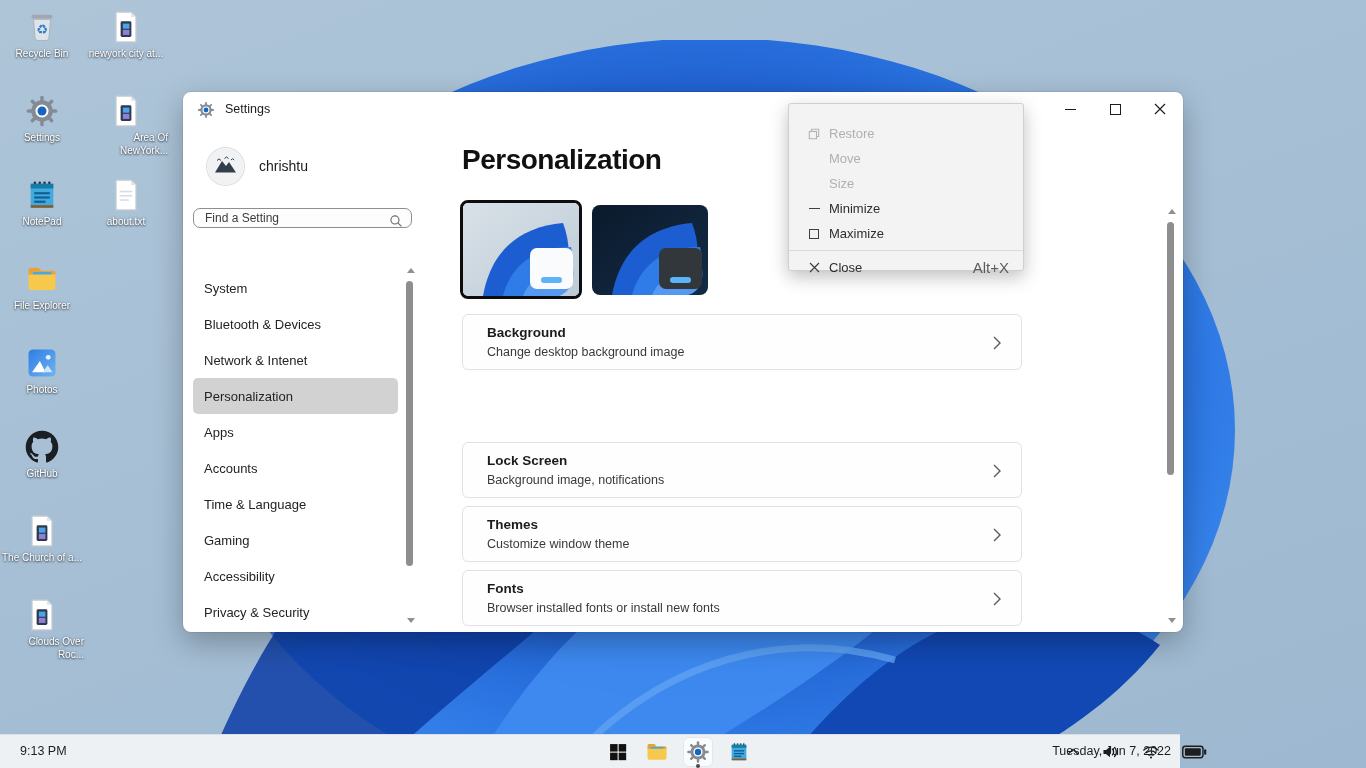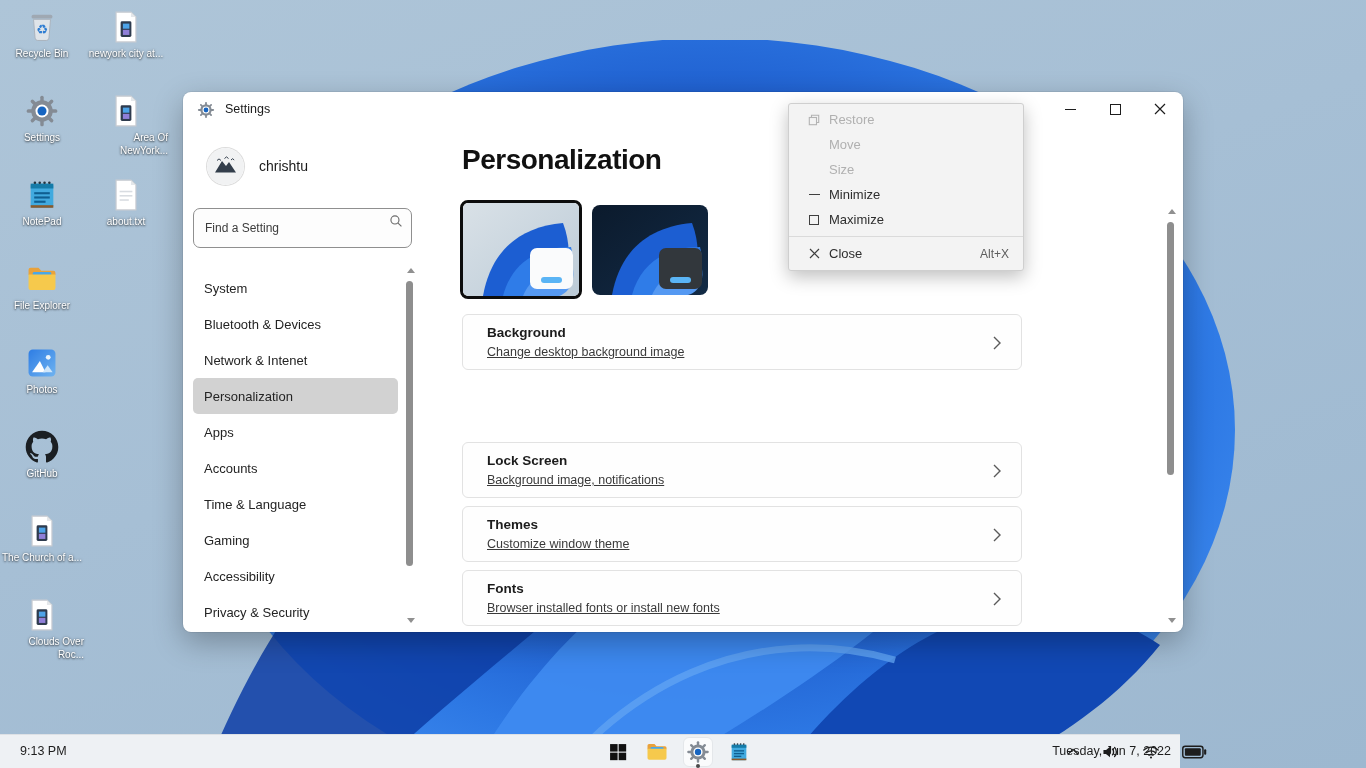--- a/index.html
+++ b/index.html
@@ -24,21 +24,21 @@
   .tb-icon { position:absolute; left:14px; top:9px; width:18px; height:18px; }
   .tb-icon svg { width:18px; height:18px; }
   .tb-title { position:absolute; left:42px; top:10px; font-size:12.5px; color:#1b1b1b; }
   .tb-btn { position:absolute; top:2px; width:36px; height:30px; display:flex; align-items:center; justify-content:center; }
   .tb-min-glyph { width:11px; border-top:1.4px solid #1d1d1d; }
   .tb-max-glyph { width:11px; height:11px; border:1.4px solid #1d1d1d; }
 
   .avatar { position:absolute; left:24px; top:56px; width:37px; height:37px; border-radius:50%; overflow:hidden; box-shadow:0 0 0 1px #dcdcdc; }
   .user-name { position:absolute; left:76px; top:66px; font-size:14px; font-weight:normal; color:#1a1a1a; }
 
-  .searchbox { position:absolute; left:10px; top:116px; width:219px; height:40px; }
+  .searchbox { position:absolute; left:10px; top:116px; width:219px; height:20px; }
   .searchbox input { width:100%; height:100%; border:1px solid #8f8f8f; border-radius:7px; background:#fdfdfd;
                      font-family:"Liberation Sans",sans-serif; font-size:12px; padding:0 26px 0 11px; color:#333; outline:none; }
   .searchbox input::placeholder { color:#3c3c3c; opacity:1; }
   .search-glass { position:absolute; right:9px; top:6px; width:14px; height:14px; }
 
   .nav { position:absolute; left:10px; top:178px; width:205px; }
   .nav-item { height:36px; display:flex; align-items:center; padding-left:11px; font-size:13px; color:#242424; border-radius:5px; }
   .nav-item.sel { background:#d2d2d2; }
   .sb-thumb { position:absolute; background:#8e8e8e; border-radius:4px; }
   .arr { width:0; height:0; position:absolute; }
@@ -48,32 +48,32 @@
   .page-title { position:absolute; left:279px; top:52px; font-size:28px; font-weight:bold; color:#111; letter-spacing:-0.5px; }
 
   .thumb { position:absolute; border-radius:8px; overflow:hidden; }
   .thumb.light { left:277px; top:108px; width:122px; height:99px; border:3px solid #0d0d0d; background:#fff; }
   .thumb.light svg { width:116px; height:93px; display:block; border-radius:5px; }
   .thumb.dark { left:409px; top:113px; width:116px; height:90px; }
   .thumb.dark svg { width:116px; height:90px; display:block; }
 
   .card { position:absolute; left:279px; width:560px; height:56px; background:#fefefe; border:1px solid #e2e2e2; border-radius:6px; }
   .card-title { position:absolute; left:24px; top:10px; font-size:13.5px; font-weight:bold; color:#1c1c1c; }
-  .card-sub { position:absolute; left:24px; top:30px; font-size:12.5px; color:#3a3a3a;text-decoration:underline; }
+  .card-sub { position:absolute; left:24px; top:30px; font-size:12.5px; color:#3a3a3a; }
   .card-chev { position:absolute; right:20px; top:21px; width:8px; height:14px; }
 
   
   .cmenu { position:absolute; left:788px; top:103px; width:236px; height:168px; background:#f3f3f3; border:1px solid #cfcfcf;
-           border-radius:3px; box-shadow:0 6px 18px rgba(0,0,0,.25); padding-top:3px; }
+           border-radius:3px; box-shadow:0 6px 18px rgba(0,0,0,.25); padding-top:17px; }
   .cm-item { height:25px; display:flex; align-items:center; font-size:13px; color:#2e2e2e; position:relative; }
   .cm-item .cm-ico { width:26px; margin-left:12px; display:flex; align-items:center; justify-content:center; }
   .cm-item .cm-label { margin-left:2px; }
   .cm-item.dis .cm-label { color:#b0b0b0; }
   .cm-sep { height:1px; background:#dadada; margin:4px 0; }
-  .cm-short { position:absolute; right:14px; font-size:12px; color:#5d5d5d; }
+  .cm-short { position:absolute; right:14px; font-size:15px; color:#5d5d5d; }
   .cm-min-glyph { width:11px; border-top:1.5px solid #3f3f3f; }
   .cm-max-glyph { width:10px; height:10px; border:1.4px solid #3f3f3f; }
 
   
   .taskbar { position:absolute; left:0; top:734px; width:1180px; height:34px; background:#eef1f4; border-top:1px solid #dde1e5; }
   .tb-time { position:absolute; left:20px; top:9px; font-size:12.5px; color:#1d1d1d; }
   .tb-date { position:absolute; right:9px; top:9px; font-size:12.5px; color:#1d1d1d; }
   .tk-app { position:absolute; top:5px; width:24px; height:24px; display:flex; align-items:center; justify-content:center; }
   .tk-pill { position:absolute; left:683px; top:2px; width:30px; height:30px; background:#fafbfc; border:1px solid #e4e7ea; border-radius:6px;
              display:flex; align-items:center; justify-content:center; }

